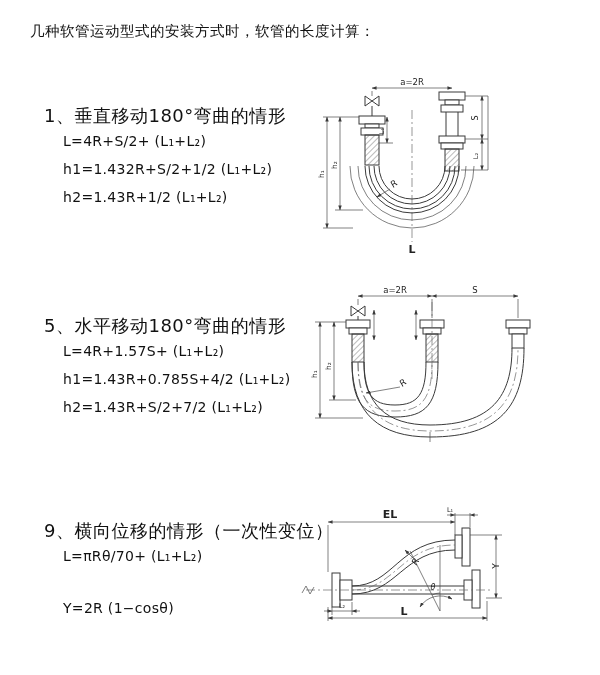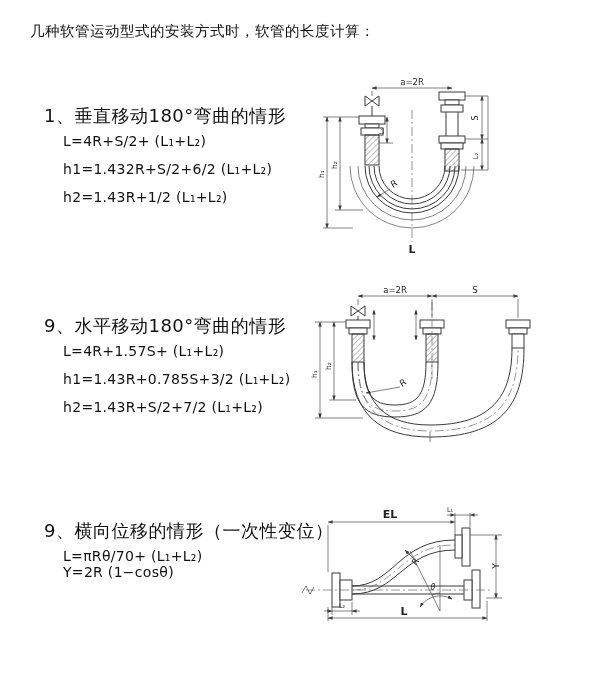--- a/index.html
+++ b/index.html
@@ -20,31 +20,31 @@
 </style>
 </head>
 <body>
 
 <div id="page">
 
   <div class="title">几种软管运动型式的安装方式时，软管的长度计算：</div>
 
   <div class="heading" style="left:44px;top:104px">1、垂直移动180°弯曲的情形</div>
   <div class="formula" style="left:63px;top:133px">L=4R+S/2+ (L₁+L₂)</div>
-  <div class="formula" style="left:63px;top:161px">h1=1.432R+S/2+6/2 (L₁+L₂)</div>
+  <div class="formula" style="left:63px;top:161px">h1=1.432R+S/2+1/2 (L₁+L₂)</div>
   <div class="formula" style="left:63px;top:189px">h2=1.43R+1/2 (L₁+L₂)</div>
 
-  <div class="heading" style="left:44px;top:314px">9、水平移动180°弯曲的情形</div>
+  <div class="heading" style="left:44px;top:314px">5、水平移动180°弯曲的情形</div>
   <div class="formula" style="left:63px;top:343px">L=4R+1.57S+ (L₁+L₂)</div>
-  <div class="formula" style="left:63px;top:371px">h1=1.43R+0.785S+3/2 (L₁+L₂)</div>
+  <div class="formula" style="left:63px;top:371px">h1=1.43R+0.785S+4/2 (L₁+L₂)</div>
   <div class="formula" style="left:63px;top:399px">h2=1.43R+S/2+7/2 (L₁+L₂)</div>
 
   <div class="heading" style="left:44px;top:519px">9、横向位移的情形（一次性变位）</div>
   <div class="formula" style="left:63px;top:548px">L=πRθ/70+ (L₁+L₂)</div>
-  <div class="formula" style="left:63px;top:564px">Y=2R (1−cosθ)</div>
+  <div class="formula" style="left:63px;top:600px">Y=2R (1−cosθ)</div>
 
   <svg style="left:315px;top:70px" width="210" height="190" viewBox="0 0 210 190">
     <defs>
       <marker id="a1" markerWidth="7" markerHeight="5" refX="6.5" refY="2.5" orient="auto-start-reverse">
         <path d="M0,0 L7,2.5 L0,5 Z" fill="#3a3a3a"></path>
       </marker>
       <pattern id="hp1" width="4" height="4" patternUnits="userSpaceOnUse" patternTransform="rotate(45)">
         <line x1="0" y1="0" x2="0" y2="4" stroke="#777" stroke-width="1"></line>
       </pattern>
     </defs>

